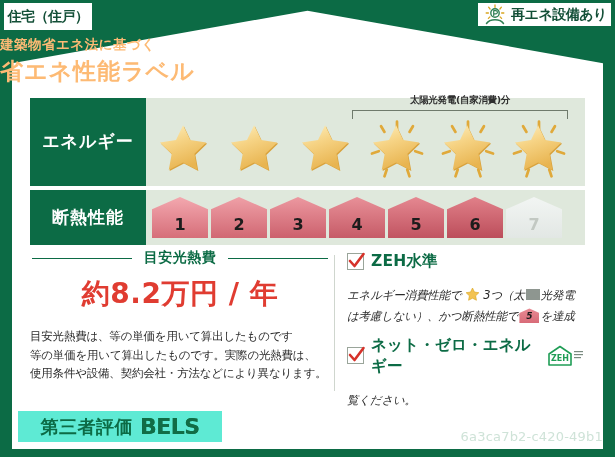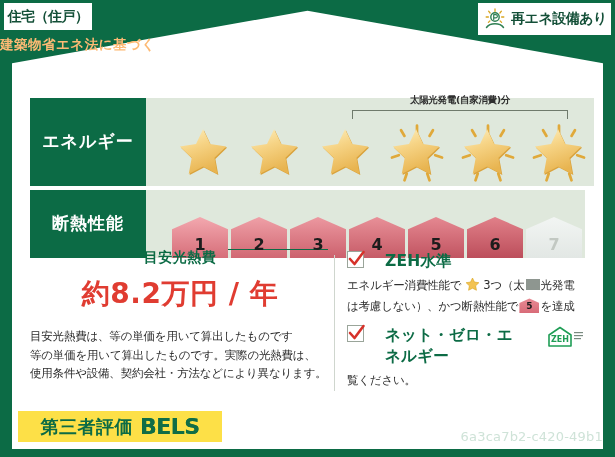--- a/index.html
+++ b/index.html
@@ -24,21 +24,21 @@
     align-items: center;
     justify-content: center;
     font-weight: bold;
     color: #134f37;
   }
   #badge-house {
     left: 4px; width: 88px; height: 27px;
     font-size: 14px; letter-spacing: -0.5px; font-family: Liberation Serif, serif;
   }
   #badge-renew {
-    right: 4px; width: 133px; height: 32px;
+    right: 4px; width: 133px; height: 23px;
     font-size: 14px; gap: 3px; letter-spacing: -0.5px;
     padding-left: 2px;
   }
   #badge-renew .sun-icon { width: 24px; height: 22px; flex: 0 0 24px; }
 
   
   #house-white {
     position: absolute;
     left: 12px; top: 8px;
     width: 591px; height: 441px;
@@ -74,43 +74,42 @@
     left: 30px; top: 98px;
     width: 555px; height: 145px;
     background: #ffffff;
   }
   .perf-row {
     position: absolute; left: 0;
     width: 555px;
     display: flex; align-items: stretch;
   }
   #row-energy { top: 0; height: 88px; }
-  #row-insul  { top: 92px; height: 68px; }
+  #row-insul  { top: 92px; height: 55px; }
 
   .row-label {
     background: #0c6b45;
     color: #ffffff;
     width: 116px;
     display: flex; flex-direction: column;
     align-items: center; justify-content: center;
     font-weight: bold;
     letter-spacing: 1px;
     line-height: 1.25;
     flex: 0 0 116px;
   }
   #row-energy .row-label { font-size: 17px; }
   #row-insul  .row-label { font-size: 17px; }
 
   .row-body {
     flex: 1;
     background: #dfe8dc;
     position: relative;
     display: flex;
-    align-items: flex-end;
-    padding-left: 20px;
+    align-items: center;
   }
 
   
   #stars {
     display: flex;
     align-items: center;
     gap: 1px;
     padding-left: 3px;
     margin-top: 14px;
   }
@@ -168,21 +167,21 @@
   }
   #bottom-left { width: 300px; position: relative; }
   #divider {
     width: 1px; margin: 6px 12px 6px 4px;
     background: #cfd6ce;
   }
   #bottom-right { flex: 1; position: relative; padding-top: 2px; }
 
   
   #cost-head {
-    display: flex; 
+    display: flex; align-items: center;
     gap: 12px;
     padding: 0 2px;
   }
   #cost-head .line {
     flex: 1; height: 1px; background: #0c6b45;
   }
   #cost-head .txt {
     font-size: 14px; font-weight: bold; color: #0c6b45;
     letter-spacing: 0.5px;
   }
@@ -197,42 +196,43 @@
     margin-top: 14px;
     font-size: 11.5px;
     color: #2b2b2b;
     line-height: 1.62;
     letter-spacing: -0.2px;
   }
 
   
   .zeh-block { margin-bottom: 9px; }
   .zeh-head {
-    display: flex; 
-    gap: 21px;
+    display: flex; align-items: center;
+    gap: 7px;
   }
   .check-box {
     width: 17px; height: 17px; flex: 0 0 17px;
     border: 1.6px solid #9aa59a;
     background: #fff;
     position: relative;
   }
   .check-box svg { position: absolute; left: -1px; top: -3px; }
   .zeh-title {
     font-size: 15.5px; font-weight: bold;
     color: #0c6b45;
     letter-spacing: 0.2px;
   }
   .zeh-logo { width: 40px; height: 24px; flex: 0 0 40px; }
   .zeh-body {
-    margin-top: 4px;
+    margin-top: 14px;
     font-size: 11.5px;
     color: #2b2b2b;
     line-height: 1.6;
     letter-spacing: -0.2px;
+    font-style: italic;
   }
   .inline-star { vertical-align: -3px; }
   .inline-house {
     display: inline-block;
     position: relative;
     width: 20px; height: 15px;
     vertical-align: -3px;
     margin: 0 1px;
   }
   .inline-house .shape {
@@ -256,21 +256,21 @@
   #footer {
     position: absolute;
     left: 0; bottom: 0;
     width: 615px; height: 54px;
     color: #ffffff;
   }
   #bels-box {
     position: absolute;
     left: 18px; top: 8px;
     width: 204px; height: 31px;
-    background: #fde047;
+    background: #5eead4;
     display: flex; align-items: center; justify-content: center;
     gap: 7px;
   }
   #bels-jp {
     font-size: 18px; font-weight: bold; color: #0c6b45;
     letter-spacing: 0.5px;
   }
   #bels-en {
     font-size: 22px; font-weight: bold;
     letter-spacing: -0.5px;
@@ -329,20 +329,21 @@
         <circle cx="11" cy="9" r="4.2" fill="none" stroke="#2f7f53" stroke-width="1.4"></circle>
         <path d="M9.7 6.7 h2.1 a1.6 1.6 0 0 1 0 3.2 h-2.1 M9.7 6.7 v4.7" fill="none" stroke="#2f7f53" stroke-width="1.2" stroke-linecap="round"></path>
         <path d="M2.5 19.5 C6 14.5, 16 14.5, 19.5 19.5" fill="none" stroke="#2f7f53" stroke-width="1.5" stroke-linecap="round"></path>
       </svg>
     </span>
     <span>再エネ設備あり</span>
   </div>
 
   <div id="title-block">
     <div id="title-sub">建築物省エネ法に基づく</div>
+    <div id="title-main">省エネ性能ラベル</div>
   </div>
 
   <div id="perf-panel">
 
     <div class="perf-row" id="row-energy">
       <div class="row-label">
         <span>エネルギー</span>
       </div>
       <div class="row-body">
 

